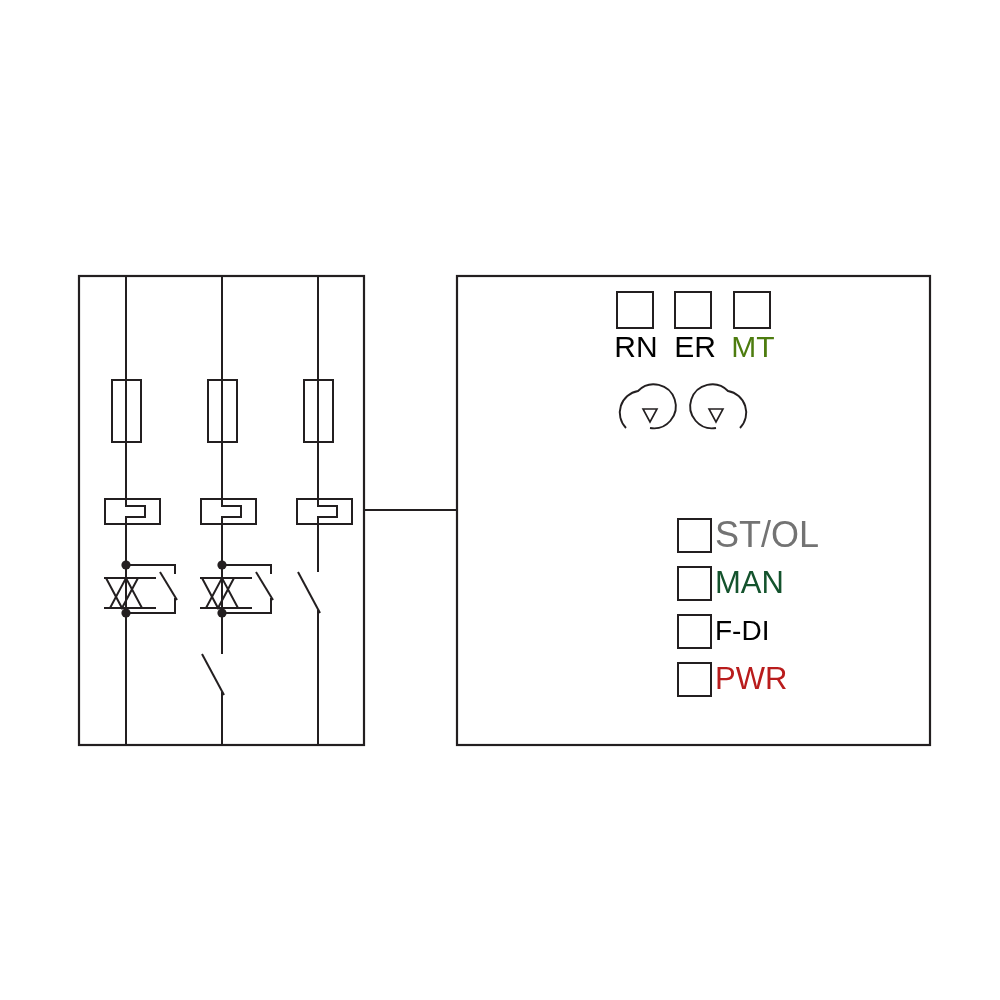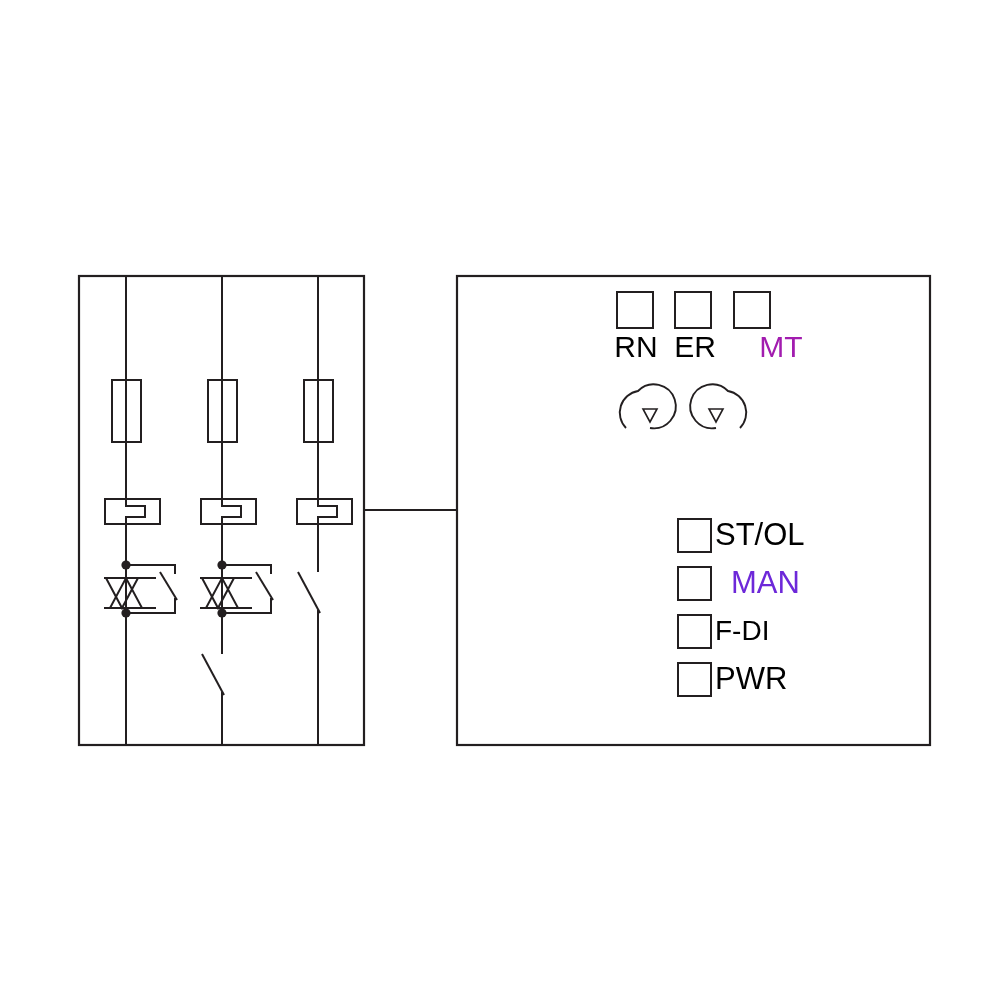--- a/index.html
+++ b/index.html
@@ -181,20 +181,20 @@
         <rect class="led-box" x="678" y="519" width="33" height="33"></rect>
         <rect class="led-box" x="678" y="567" width="33" height="33"></rect>
         <rect class="led-box" x="678" y="615" width="33" height="33"></rect>
         <rect class="led-box" x="678" y="663" width="33" height="33"></rect>
       </g>
     </g>
   </svg>
 
   <div style="position:absolute; left:614px; top:331px; width:44px; text-align:center; font-size:30px; line-height:32px; color:#000;">RN</div>
   <div style="position:absolute; left:672px; top:331px; width:44px; text-align:right; font-size:30px; line-height:32px; color:#000;">ER</div>
-  <div style="position:absolute; left:731px; top:331px; width:44px; text-align:center; font-size:30px; line-height:32px; color:#a21caf;margin-left:28px;">MT</div>
-
-  <div style="position:absolute; left:715px; top:518px; font-size:31px; line-height:34px; color:#000000;">ST/OL</div>
-  <div style="position:absolute; left:715px; top:566px; font-size:31px; line-height:34px; color:#6d28d9;margin-left:16px;">MAN</div>
+  <div style="position:absolute; left:731px; top:331px; width:44px; text-align:center; font-size:30px; line-height:32px; color:#4d7c0f;">MT</div>
+
+  <div style="position:absolute; left:715px; top:518px; font-size:36px; line-height:34px; color:#737373;">ST/OL</div>
+  <div style="position:absolute; left:715px; top:566px; font-size:31px; line-height:34px; color:#14532d;">MAN</div>
   <div style="position:absolute; left:715px; top:614px; font-size:28px; line-height:34px; color:#000;">F-DI</div>
-  <div style="position:absolute; left:715px; top:662px; font-size:31px; line-height:34px; color:#000000;">PWR</div>
+  <div style="position:absolute; left:715px; top:662px; font-size:31px; line-height:34px; color:#b91c1c;">PWR</div>
 
 </div>
 
 </body></html>

